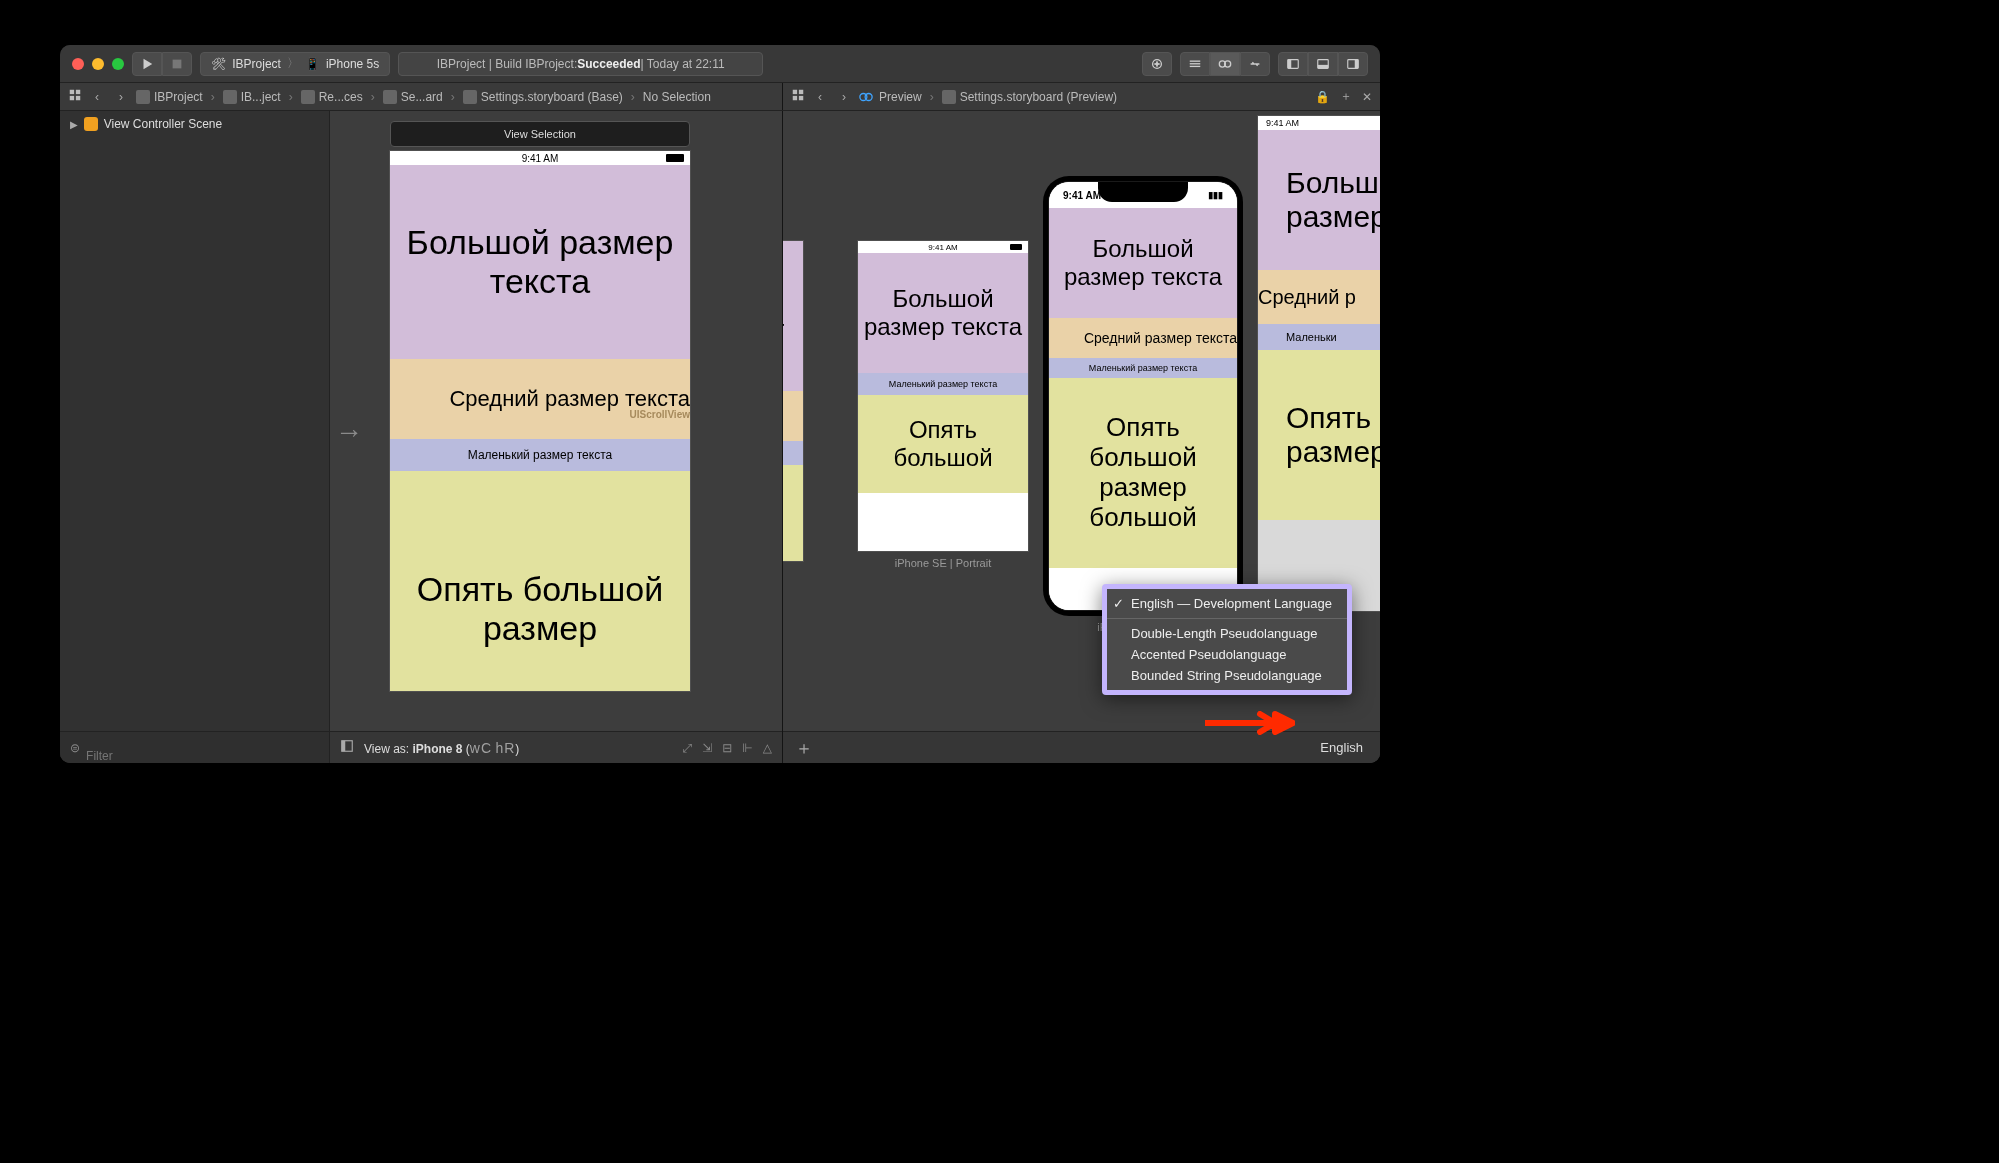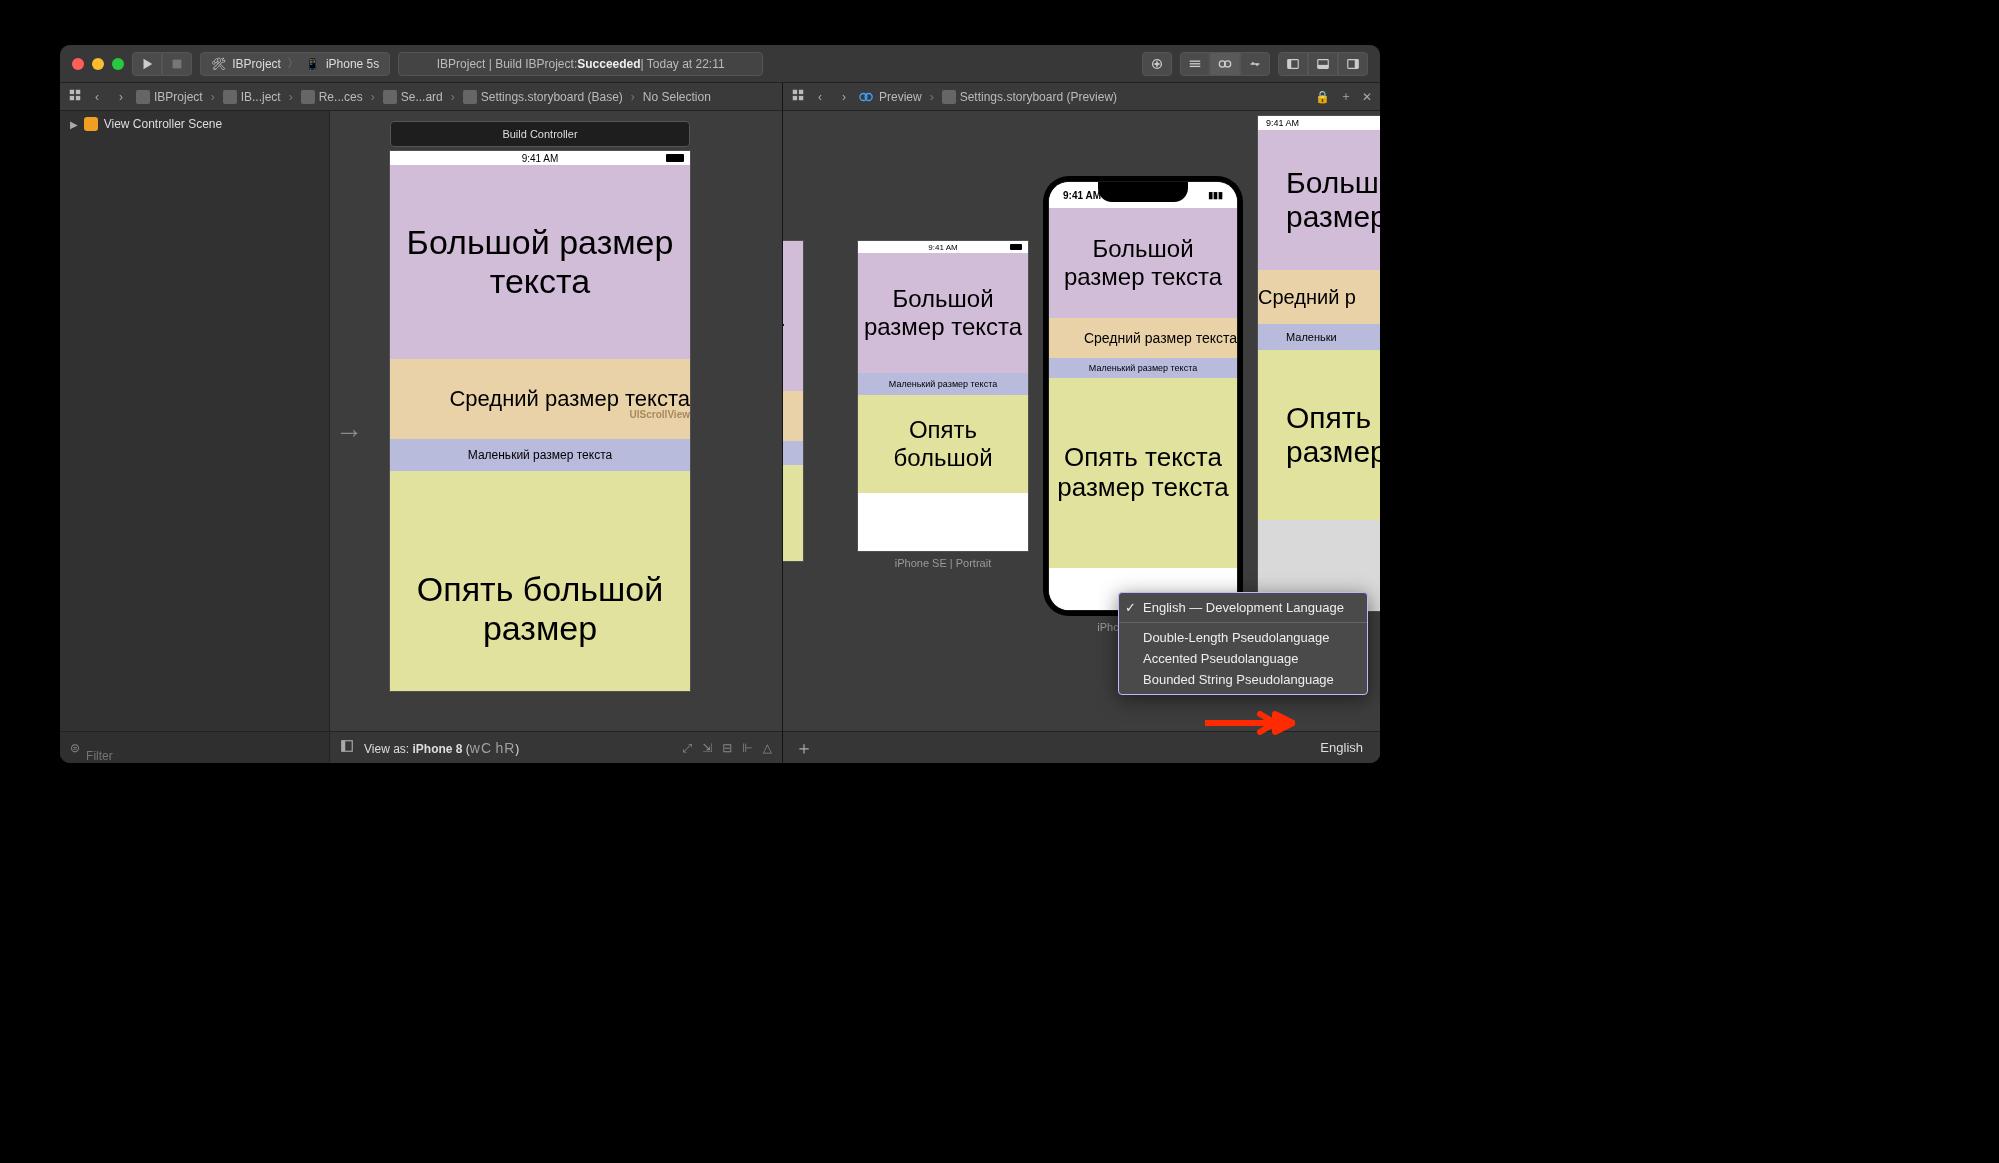--- a/index.html
+++ b/index.html
@@ -84,21 +84,21 @@
 .preview-bottom { height: 32px; background: #363636; border-top: 1px solid #222; display: flex; align-items: center; padding: 0 12px; justify-content: space-between; }
 .plus { color: #aaa; font-size: 18px; }
 .lang-display { color: #ddd; font-size: 13px; margin-right: 5px; }
 
 .dev-label { color: #9a9a9a; font-size: 11px; text-align: center; position: absolute; }
 
 .notch-bar { height: 26px; background: #fff; position: relative; display: flex; align-items: center; justify-content: space-between; padding: 0 14px; font-size: 10px; font-weight: 600; }
 .notch { position: absolute; left: 50%; top: 0; transform: translateX(-50%); width: 90px; height: 20px; background: #000; border-radius: 0 0 14px 14px; }
 
 
-.lang-menu { position: absolute; right: 12px; bottom: 36px; width: 250px; background: #4a4a4a; border: 1px solid #c4b5fd; border-radius: 4px; padding: 4px 0; box-shadow: 0 4px 20px rgba(0,0,0,.5); }
+.lang-menu { position: absolute; right: 28px; bottom: 36px; width: 250px; background: #4a4a4a; border: 5px solid #c4b5fd; border-radius: 4px; padding: 4px 0; box-shadow: 0 4px 20px rgba(0,0,0,.5); }
 .lang-menu .mi { padding: 3px 12px 3px 24px; color: #eee; font-size: 13px; position: relative; }
 .lang-menu .mi.checked::before { content: "✓"; position: absolute; left: 6px; }
 .lang-menu .divider { height: 1px; background: #666; margin: 4px 0; }
 
 
 .red-arrow { position: absolute; right: 85px; bottom: 24px; }
 .red-arrow svg { width: 90px; height: 24px; }
 
 .grid-icon svg, .ly-icon svg { width:14px; height:14px; fill:#bbb; }
 </style>
@@ -266,21 +266,21 @@
       <div class="filter">
         <span>⊜</span>
         <input placeholder="Filter" style="">
       </div>
     </div>
 
     <div class="canvas">
       <div class="canvas-area">
         <span class="arrow-right">→</span>
         <div class="vc-label">
-            <span>Build Controller</span>
+            <span>View Selection</span>
           </div>
         <div class="phone" style="left:60px; top:40px; width:300px; height:540px;">
           <div class="statusbar">
             <span>9:41 AM</span>
             <span class="bat"></span>
           </div>
           <div class="row-large" style="height:194px;">
               <span>Большой размер текста</span>
             </div>
           <div class="row-med" style="height:80px;">
@@ -354,21 +354,21 @@
             <div class="row-large" style="height:110px; font-size:24px;">
                 <span>Большой размер текста</span>
               </div>
             <div class="row-med" style="height:40px; font-size:14px;">
                 <span>Средний размер текста</span>
               </div>
             <div class="row-small" style="height:20px; font-size:9px;">
                 <span>Маленький размер текста</span>
               </div>
             <div class="row-again" style="height:190px; font-size:26px;">
-                <span>Опять текста размер текста</span>
+                <span>Опять большой размер большой</span>
               </div>
             <div style="height:42px;background:#fff;"></div>
           </div>
         </div>
         <div class="dev-label" style="left:260px; top:510px; width:200px;">iPhone Xs | Portrai</div>
 
         <div class="phone" style="left:475px; top:5px; width:200px; height:495px;">
           <div class="statusbar" style="height:14px;font-size:9px;justify-content:flex-start;padding-left:8px;">
               <span>9:41 AM</span>
             </div>

